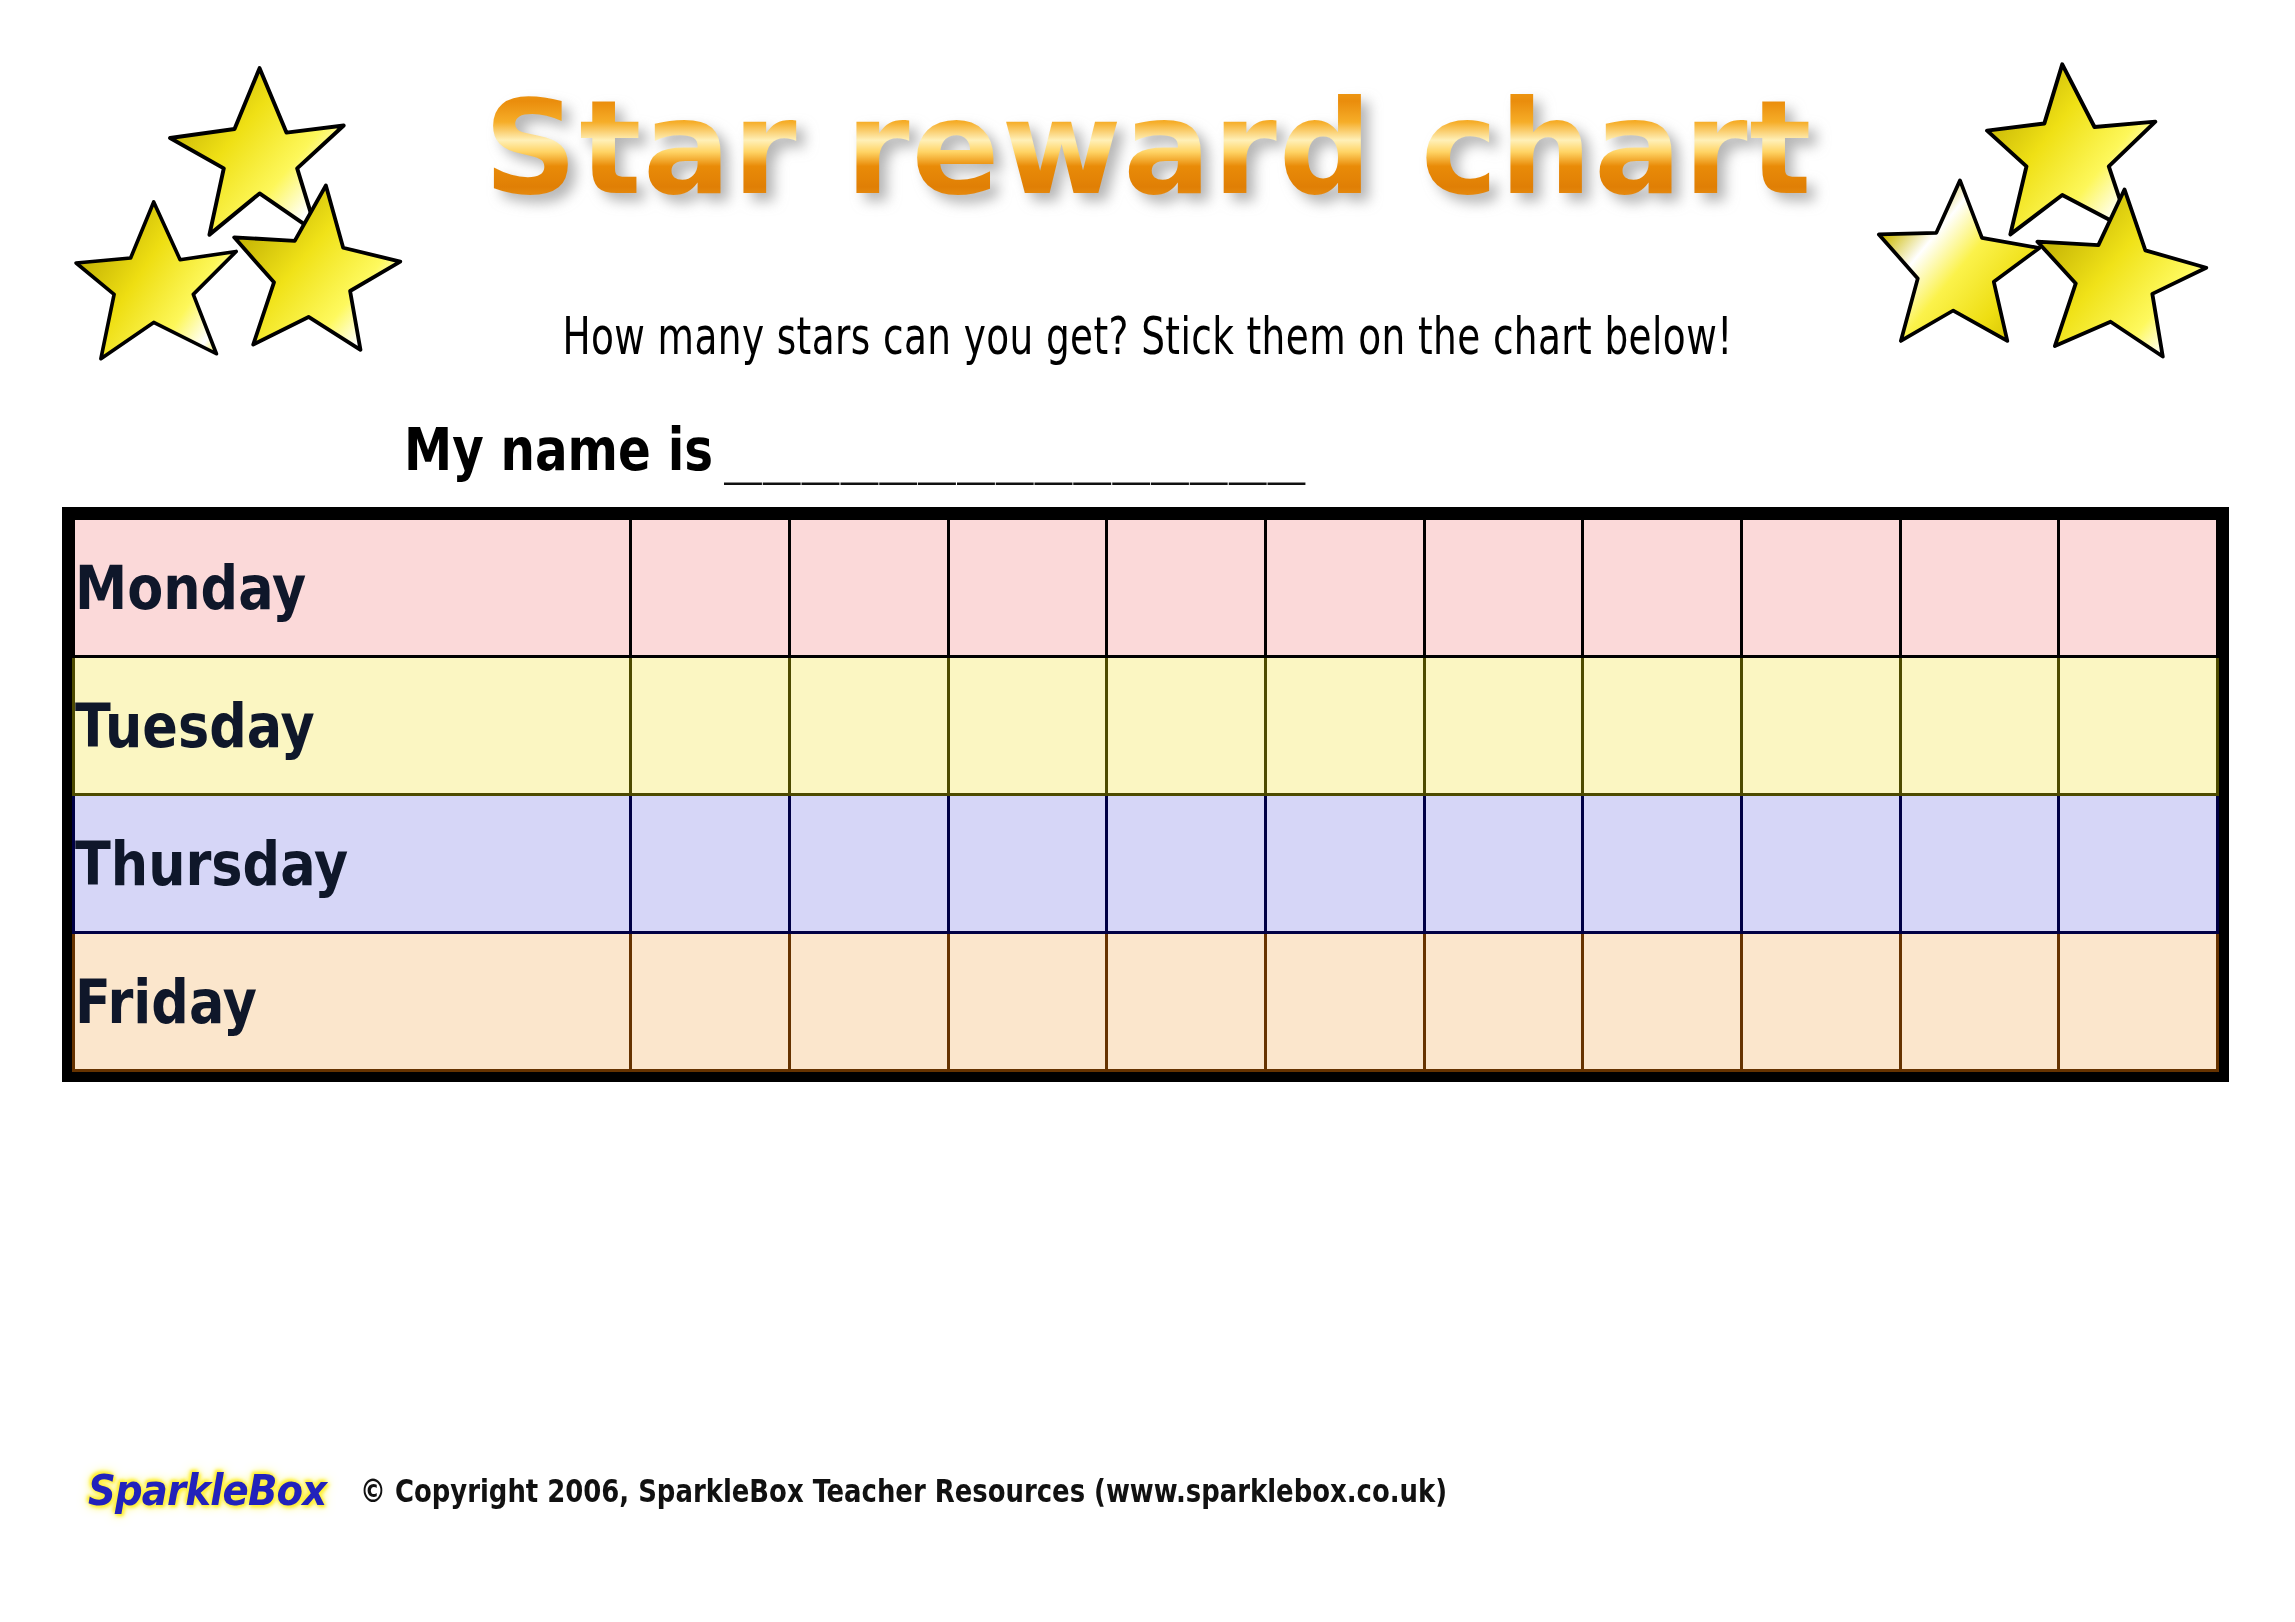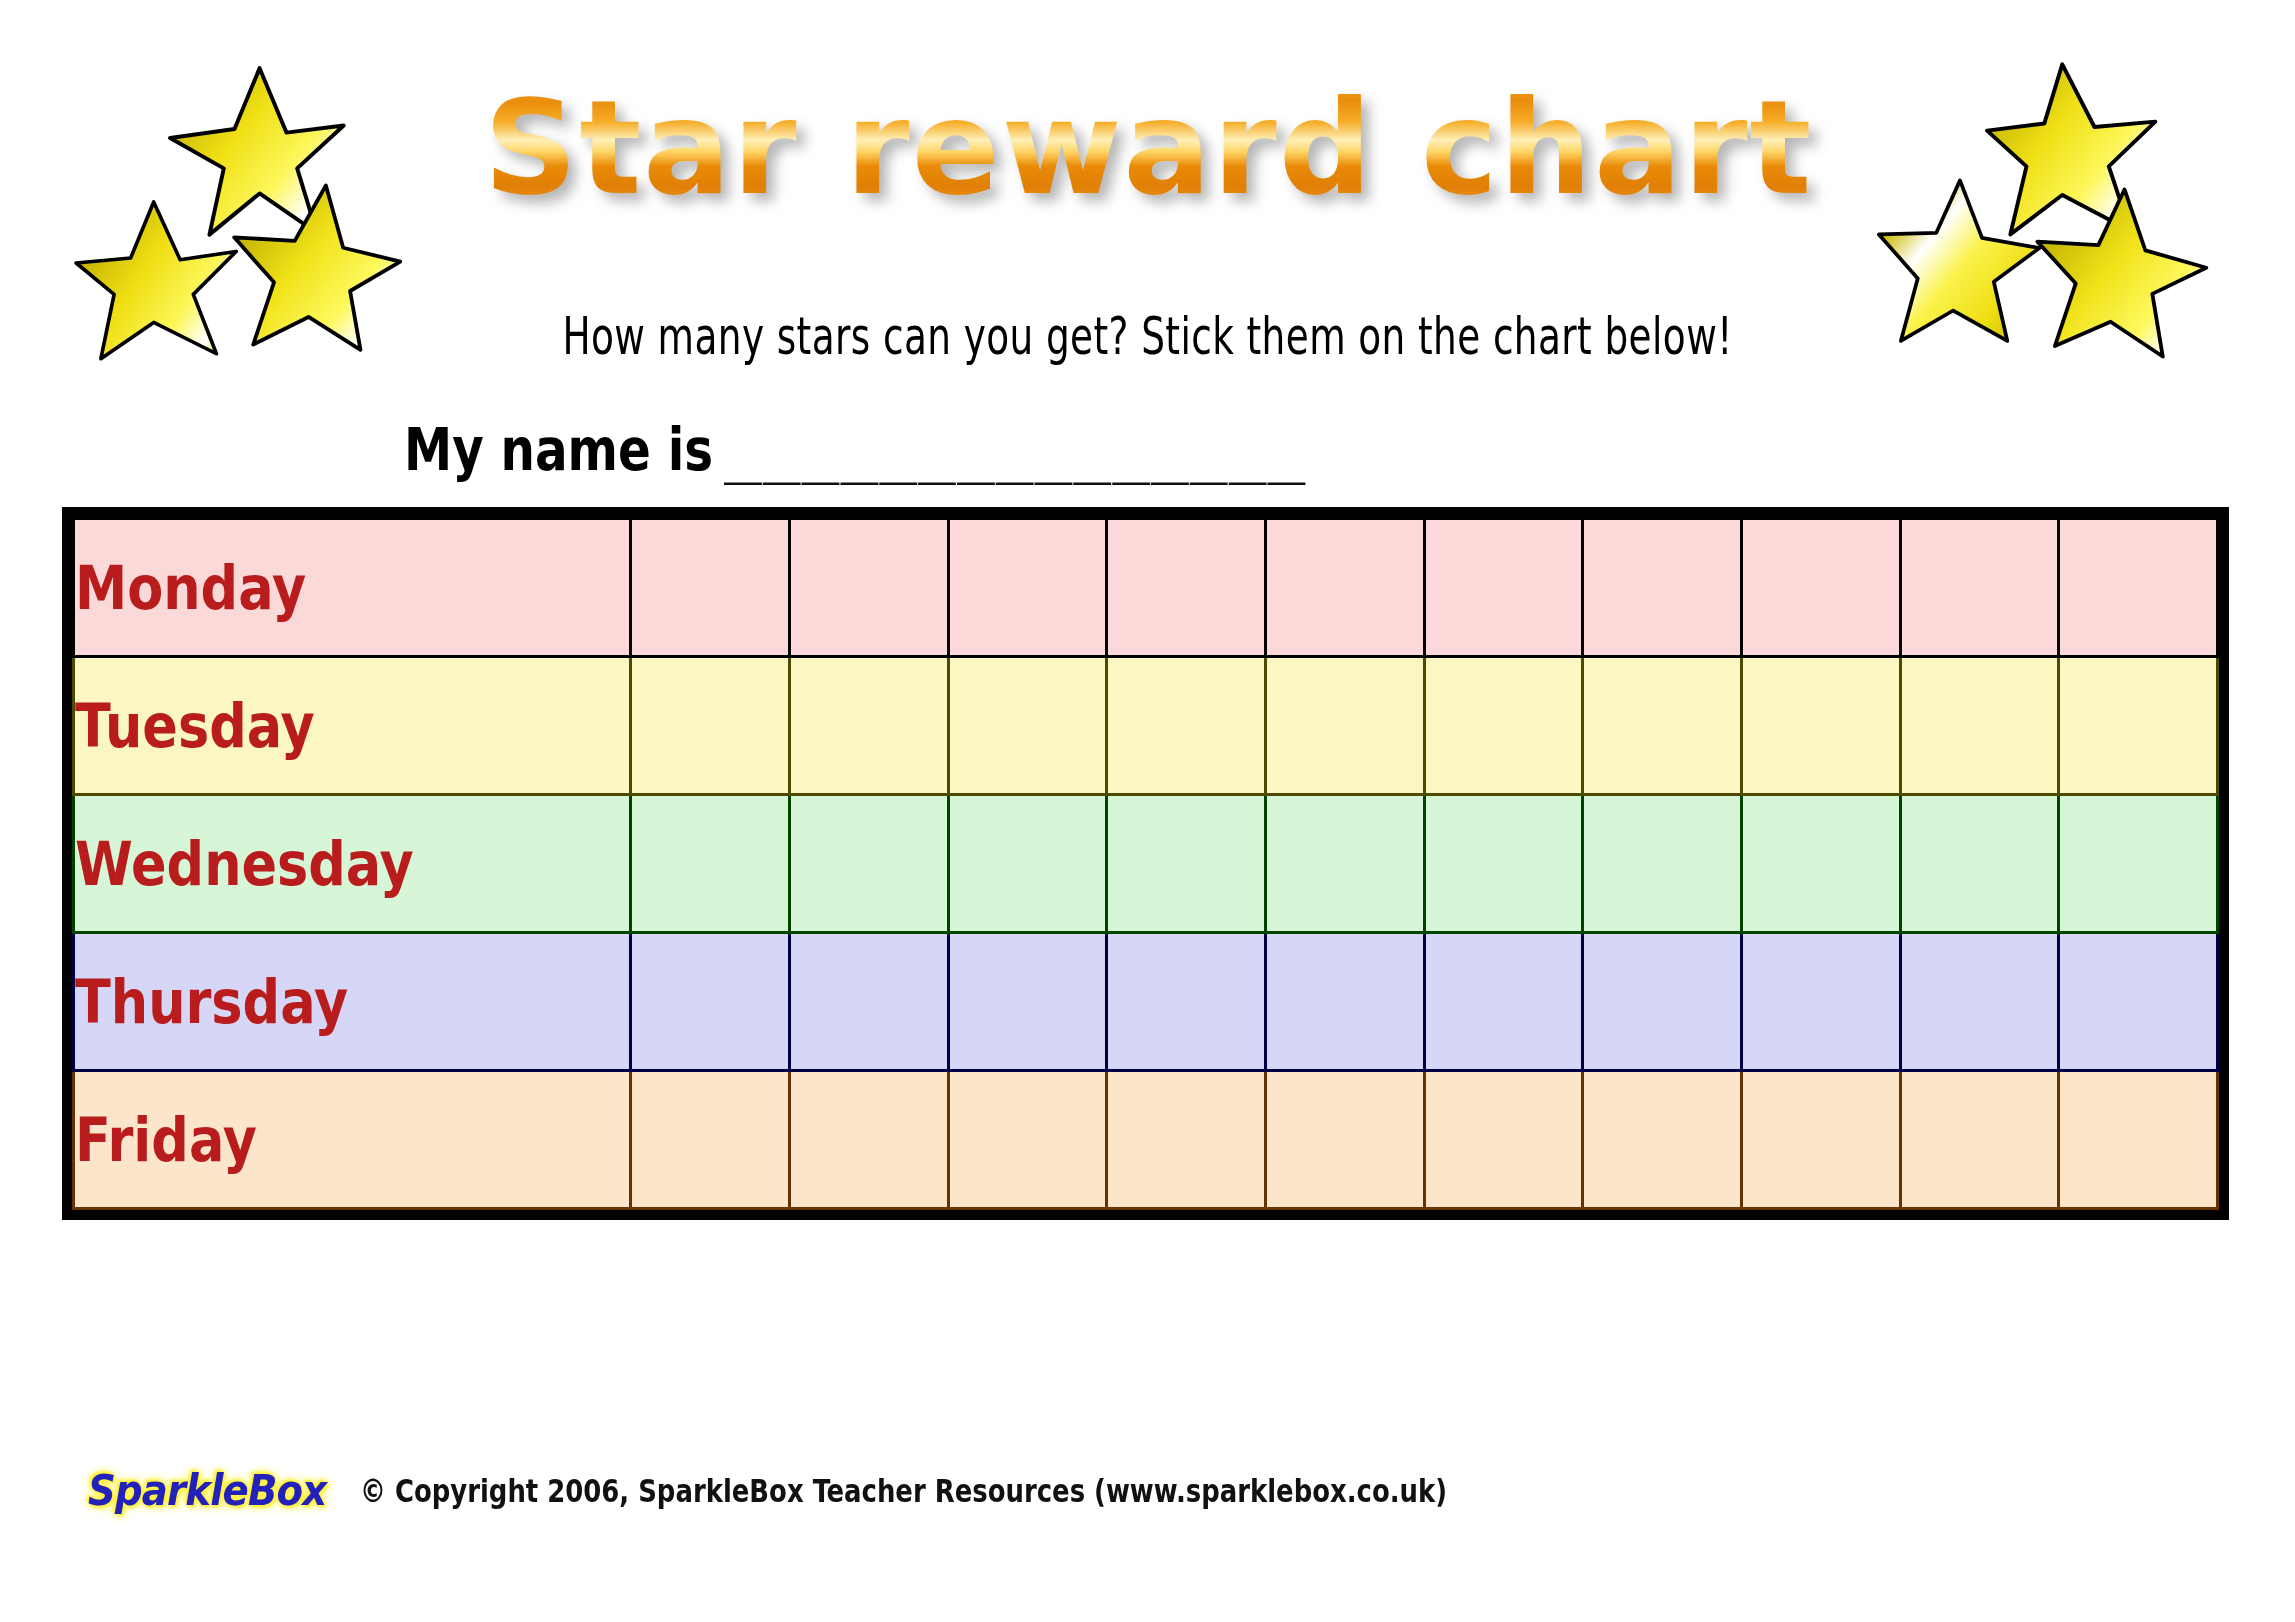--- a/index.html
+++ b/index.html
@@ -150,21 +150,21 @@
     border-width: 3.7px;
     border-style: solid;
     vertical-align: middle;
     box-sizing: border-box;
   }
   .day-cell {
     padding-left: 29px;
     font-family: "DejaVu Sans", sans-serif;
     font-weight: bold;
     font-size: 61px;
-    color: #b91c1c;
+    color: #0f172a;
     line-height: 1;
     white-space: nowrap;
   }
   .day-cell span { display: inline-block; transform: scaleX(0.86); transform-origin: left center; }
 
   
   #footer {
     position: absolute;
     left: 88px;
     top: 1466px;
@@ -339,33 +339,20 @@
           <td class="row-cell" style="background: rgb(251, 246, 194); border-color: rgb(77, 74, 0);"></td>
           <td class="row-cell" style="background: rgb(251, 246, 194); border-color: rgb(77, 74, 0);"></td>
           <td class="row-cell" style="background: rgb(251, 246, 194); border-color: rgb(77, 74, 0);"></td>
           <td class="row-cell" style="background: rgb(251, 246, 194); border-color: rgb(77, 74, 0);"></td>
           <td class="row-cell" style="background: rgb(251, 246, 194); border-color: rgb(77, 74, 0);"></td>
           <td class="row-cell" style="background: rgb(251, 246, 194); border-color: rgb(77, 74, 0);"></td>
           <td class="row-cell" style="background: rgb(251, 246, 194); border-color: rgb(77, 74, 0);"></td>
           <td class="row-cell" style="background: rgb(251, 246, 194); border-color: rgb(77, 74, 0);"></td>
         </tr>
         <tr>
-          <td class="row-cell day-cell" style="background: rgb(215, 245, 215); border-color: rgb(0, 68, 0);"><span>Wednesday</span></td>
-          <td class="row-cell" style="background: rgb(215, 245, 215); border-color: rgb(0, 68, 0);"></td>
-          <td class="row-cell" style="background: rgb(215, 245, 215); border-color: rgb(0, 68, 0);"></td>
-          <td class="row-cell" style="background: rgb(215, 245, 215); border-color: rgb(0, 68, 0);"></td>
-          <td class="row-cell" style="background: rgb(215, 245, 215); border-color: rgb(0, 68, 0);"></td>
-          <td class="row-cell" style="background: rgb(215, 245, 215); border-color: rgb(0, 68, 0);"></td>
-          <td class="row-cell" style="background: rgb(215, 245, 215); border-color: rgb(0, 68, 0);"></td>
-          <td class="row-cell" style="background: rgb(215, 245, 215); border-color: rgb(0, 68, 0);"></td>
-          <td class="row-cell" style="background: rgb(215, 245, 215); border-color: rgb(0, 68, 0);"></td>
-          <td class="row-cell" style="background: rgb(215, 245, 215); border-color: rgb(0, 68, 0);"></td>
-          <td class="row-cell" style="background: rgb(215, 245, 215); border-color: rgb(0, 68, 0);"></td>
-        </tr>
-        <tr>
           <td class="row-cell day-cell" style="background: rgb(214, 214, 247); border-color: rgb(0, 0, 68);"><span>Thursday</span></td>
           <td class="row-cell" style="background: rgb(214, 214, 247); border-color: rgb(0, 0, 68);"></td>
           <td class="row-cell" style="background: rgb(214, 214, 247); border-color: rgb(0, 0, 68);"></td>
           <td class="row-cell" style="background: rgb(214, 214, 247); border-color: rgb(0, 0, 68);"></td>
           <td class="row-cell" style="background: rgb(214, 214, 247); border-color: rgb(0, 0, 68);"></td>
           <td class="row-cell" style="background: rgb(214, 214, 247); border-color: rgb(0, 0, 68);"></td>
           <td class="row-cell" style="background: rgb(214, 214, 247); border-color: rgb(0, 0, 68);"></td>
           <td class="row-cell" style="background: rgb(214, 214, 247); border-color: rgb(0, 0, 68);"></td>
           <td class="row-cell" style="background: rgb(214, 214, 247); border-color: rgb(0, 0, 68);"></td>
           <td class="row-cell" style="background: rgb(214, 214, 247); border-color: rgb(0, 0, 68);"></td>

